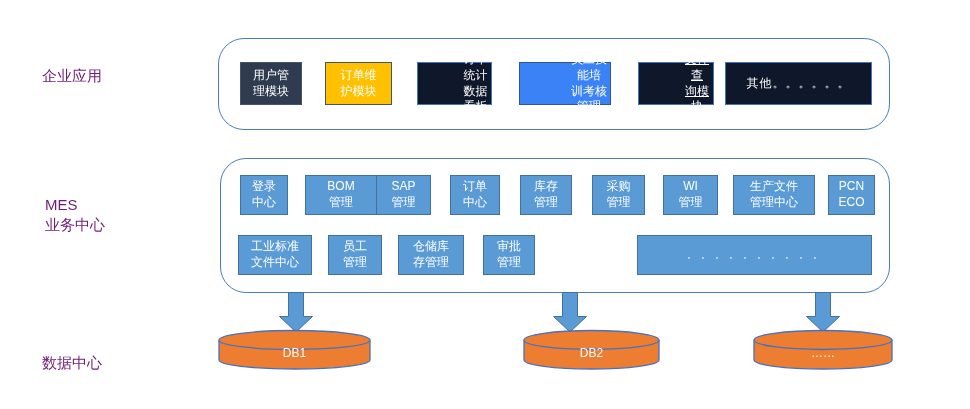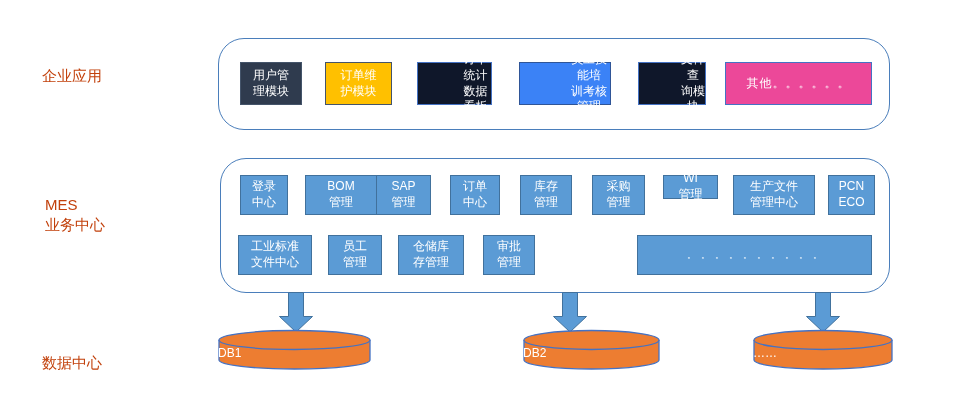--- a/index.html
+++ b/index.html
@@ -9,21 +9,21 @@
     width: 970px; height: 409px;
   }
   #canvas {
     position: relative;
     width: 970px; height: 409px;
     background: #ffffff;
     overflow: hidden;
   }
   .section-label {
     position: absolute;
-    color: #c2410c;
+    color: #701a75;
     font-size: 15px;
     line-height: 1.35;
     white-space: pre-line;
   }
   .rounded-container {
     position: absolute;
     border: 1.5px solid #4a7ebb;
     border-radius: 26px;
     background: #ffffff;
   }
@@ -35,29 +35,30 @@
     text-align: center;
     color: #ffffff;
     font-size: 12px;
     line-height: 1.3;
     white-space: pre-line;
   }
   .c-dark  { background: #2f3b4e; border: 1.5px solid #44546a; align-items: center; }
   .c-gold  { background: #ffc000; border: 1.5px solid #44546a; }
   .c-gray  { background: #0f172a; border: 1.5px solid #4472c4; padding-left: 42px; }
   .c-blue  { background: #3b82f6; border: 1.5px solid #2f5597; padding-left: 48px; }
-  .c-green { background: #ec4899; border: 1px solid #4472c4; }
+  .c-green { background: #0f172a; border: 1px solid #4472c4; }
   .c-mes   { background: #5b9bd5; border: 1px solid #41719c; }
   .dots-text { font-size: 9px; letter-spacing: 5px; line-height: 1; padding-left: 5px; }
   .green-text { letter-spacing: 1px; }
   .arrow-wrap { position: absolute; }
   .cylinder { position: absolute; }
   .cylinder .db-label {
     position: absolute;
     left: 0; right: 0; top: 17px;
+    text-align: center;
     color: #ffffff;
     font-size: 12px;
   }
 </style>
 </head>
 <body>
 
 <div id="canvas">
 
   <div class="section-label" style="left:42px; top:66px;">企业应用</div>
@@ -70,36 +71,36 @@
   <div class="rounded-container" style="left:220px; top:158px; width:670px; height:135px;"></div>
 
 <div class="box c-dark" style="left: 240px; top: 62px; width: 62px; height: 43px;"><span>用户管
 理模块</span></div>
     <div class="box c-gold" style="left: 325px; top: 62px; width: 67px; height: 43px;"><span>订单维
 护模块</span></div>
     <div class="box c-gray" style="left: 417px; top: 62px; width: 75px; height: 43px;"><span>订单统计
 数据看板</span></div>
     <div class="box c-blue" style="left: 519px; top: 62px; width: 92px; height: 43px;"><span>员工技能培
 训考核管理</span></div>
-    <div class="box c-gray" style="left: 638px; top: 62px; width: 68px; height: 43px;"><span>文件查
+    <div class="box c-gray" style="left: 638px; top: 62px; width: 76px; height: 43px; text-decoration: underline;"><span>文件查
 询模块</span></div>
     <div class="box c-green" style="left: 725px; top: 62px; width: 147px; height: 43px;"><span class="green-text">其他。。。。。。</span></div>
     <div class="box c-mes" style="left: 240px; top: 175px; width: 48px; height: 40px;"><span>登录
 中心</span></div>
     <div class="box c-mes" style="left: 305px; top: 175px; width: 72px; height: 40px;"><span>BOM
 管理</span></div>
     <div class="box c-mes" style="left: 376px; top: 175px; width: 55px; height: 40px;"><span>SAP
 管理</span></div>
     <div class="box c-mes" style="left: 450px; top: 175px; width: 50px; height: 40px;"><span>订单
 中心</span></div>
     <div class="box c-mes" style="left: 520px; top: 175px; width: 52px; height: 40px;"><span>库存
 管理</span></div>
     <div class="box c-mes" style="left: 592px; top: 175px; width: 53px; height: 40px;"><span>采购
 管理</span></div>
-    <div class="box c-mes" style="left: 663px; top: 175px; width: 55px; height: 24px;"><span>WI
+    <div class="box c-mes" style="left: 663px; top: 175px; width: 55px; height: 40px;"><span>WI
 管理</span></div>
     <div class="box c-mes" style="left: 733px; top: 175px; width: 82px; height: 40px;"><span>生产文件
 管理中心</span></div>
     <div class="box c-mes" style="left: 828px; top: 175px; width: 47px; height: 40px;"><span>PCN
 ECO</span></div>
     <div class="box c-mes" style="left: 238px; top: 235px; width: 74px; height: 40px;"><span>工业标准
 文件中心</span></div>
     <div class="box c-mes" style="left: 328px; top: 235px; width: 54px; height: 40px;"><span>员工
 管理</span></div>
     <div class="box c-mes" style="left: 398px; top: 235px; width: 66px; height: 40px;"><span>仓储库

